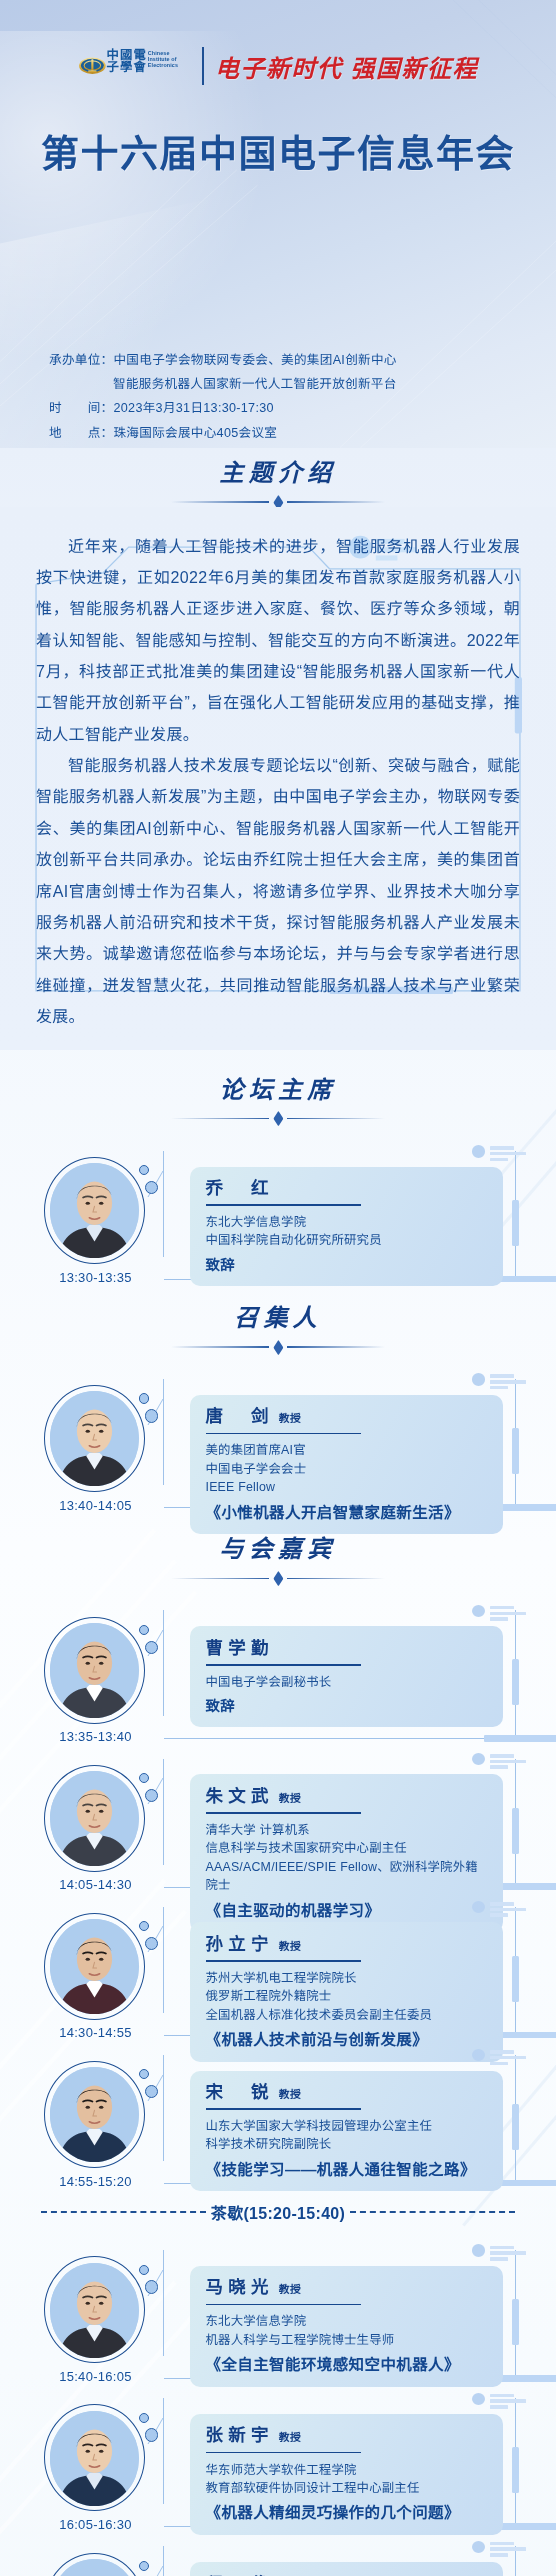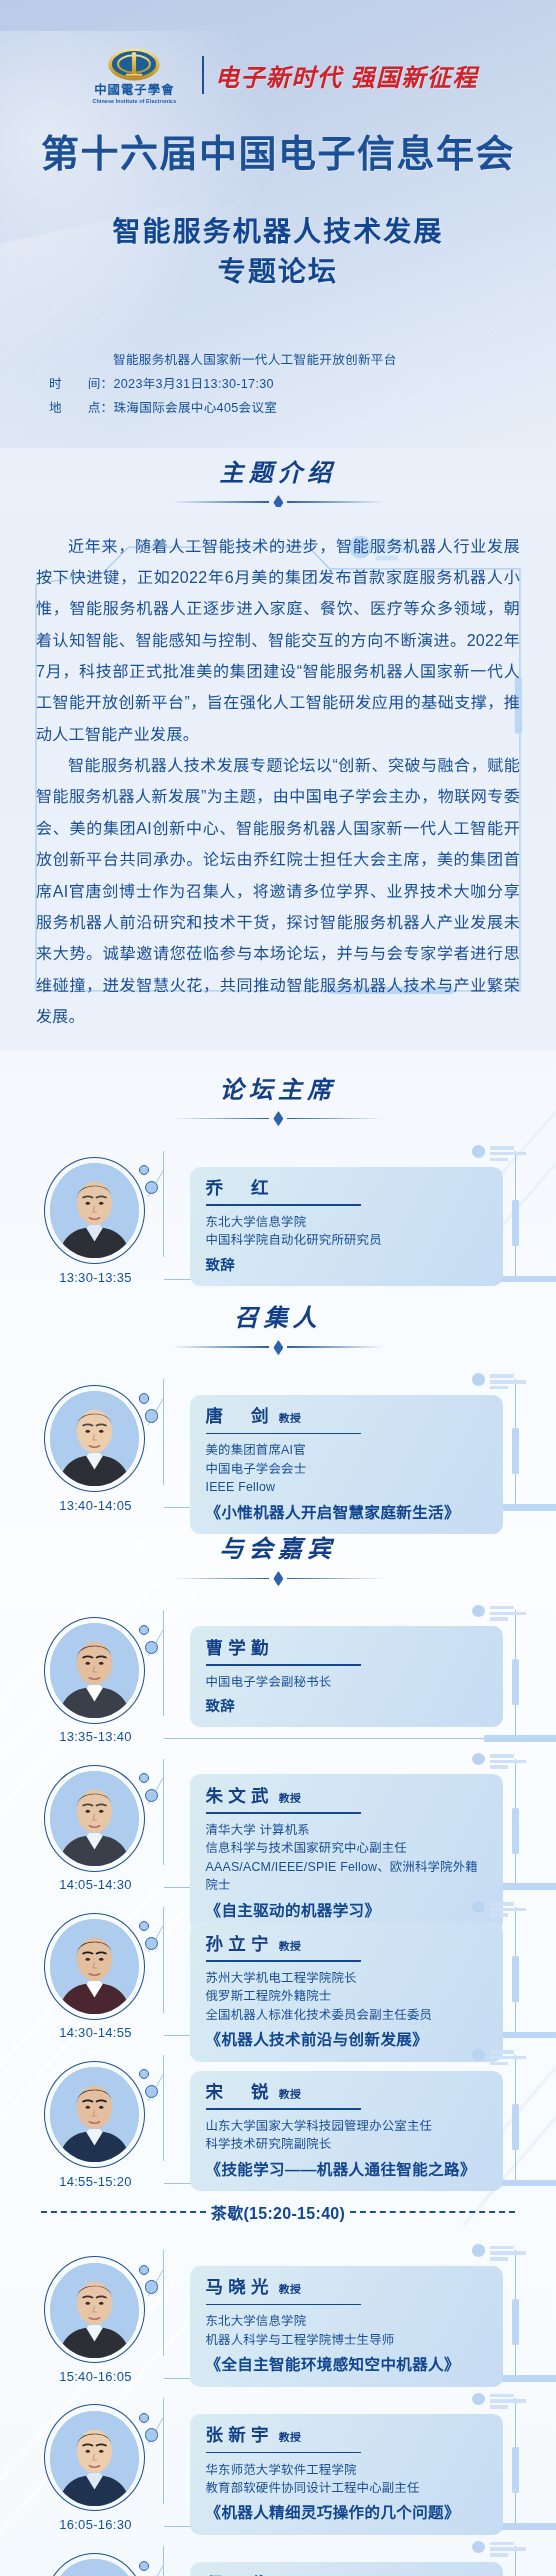--- a/index.html
+++ b/index.html
@@ -28,21 +28,21 @@
     position:absolute; left:-103px; top:216px; width:464px; height:268px;
     background:linear-gradient(115deg, rgba(255,255,255,.42) 0%, rgba(255,255,255,0) 55%);
     transform:skewY(-12deg); pointer-events:none;
   }
   .hero-lines{ position:absolute; inset:0; pointer-events:none; opacity:.5; }
 
   .brandbar{
     position:absolute; top:47px; left:0; width:556px;
     display:flex; align-items:center; justify-content:center; gap:11.3px;
   }
-  .cie-logo{ display:flex; flex-direction:column; align-items:center; width:113px; }
+  .cie-logo{ display:flex; flex-direction:row; width:113px; }
   .cie-mark{ width:56px; height:36px; }
   .cie-cn{
     font-family:"Liberation Serif","DejaVu Serif",serif;
     font-size:12.4px; font-weight:bold; color:#16589e; letter-spacing:1px;
     margin-top:1px; line-height:1;
   }
   .cie-en{ font-size:5.4px; font-weight:bold; color:#16589e; letter-spacing:0.1px; margin-top:1.5px; }
   .brand-div{ width:1.5px; height:38px; background:#1d4f93; }
   .slogan{
     font-size:24px; font-weight:bold; color:#cf2127; letter-spacing:1.5px;
@@ -230,26 +230,23 @@
         </svg>
         <div class="cie-cn">中國電子學會</div>
         <div class="cie-en">Chinese Institute of Electronics</div>
       </div>
       <div class="brand-div"></div>
       <div class="slogan">电子新时代  强国新征程</div>
     </div>
 
     <div class="conf-cn">第十六届中国电子信息年会</div>
 
-    <div class="forum-title">
-      <div>智能服务机器人技术发展</div>
-      <div>专题论坛</div>
-    </div>
 
     <div class="meta">
+      <div class="lbl">承办单位：中国电子学会物联网专委会、美的集团AI创新中心</div>
       <div class="lbl indent">智能服务机器人国家新一代人工智能开放创新平台</div>
       <div class="lbl">时　　间：2023年3月31日13:30-17:30</div>
       <div class="lbl">地　　点：珠海国际会展中心405会议室</div>
     </div>
   </div>
 
   <div class="body-bg"></div>
   <svg class="body-stripes" viewBox="0 0 1080 5330" preserveAspectRatio="none">
     <g stroke="#ffffff" stroke-width="9" opacity="0.85" fill="none">
       <path d="M-120 900 L260 460"></path>

